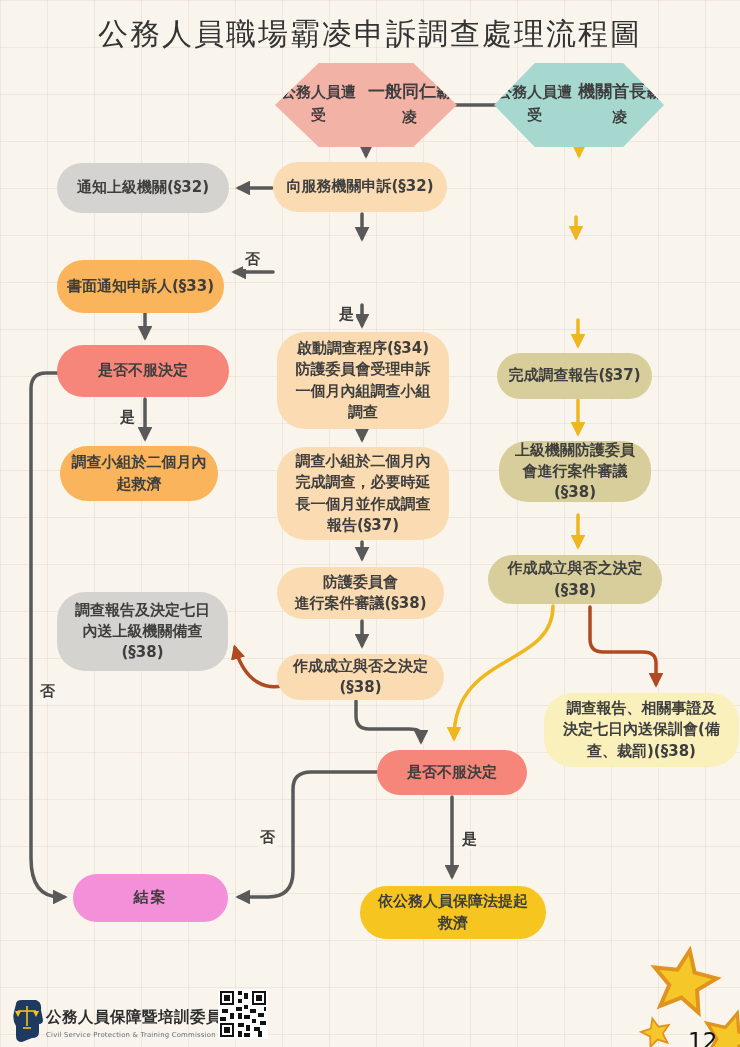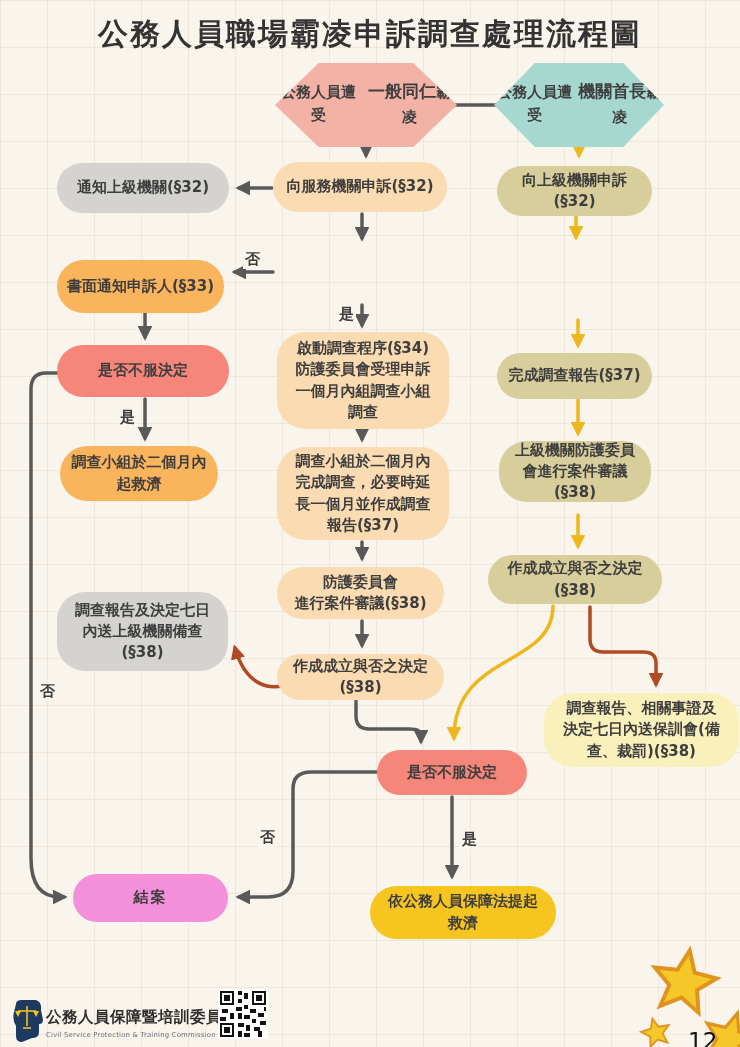--- a/index.html
+++ b/index.html
@@ -7,21 +7,21 @@
     position:relative;width:740px;height:1047px;overflow:hidden;
     background-color:#FAF5EC;
     background-image:
       linear-gradient(to right, rgba(214,196,184,.30) 1px, transparent 1px),
       linear-gradient(to bottom, rgba(214,196,184,.30) 1px, transparent 1px);
     background-size:47px 47px;
     font-family:"DejaVu Sans", sans-serif;
     color:#3E3E3E;
   }
   .title{position:absolute;left:0;top:14px;width:100%;text-align:center;
-    font-size:30px;font-weight:700;color:#333;letter-spacing:2px;}
+    font-size:30px;font-weight:400;color:#333;letter-spacing:2px;}
   .pill{position:absolute;border-radius:28px;display:flex;align-items:center;justify-content:center;
     text-align:center;white-space:pre-line;font-size:15px;font-weight:600;line-height:1.42;
     padding:14px 6px;box-sizing:border-box;}
   .hex{position:absolute;display:flex;flex-direction:row;align-items:center;justify-content:center;
     text-align:center;font-size:15px;font-weight:600;line-height:1.55;
     clip-path:polygon(24% 0,76% 0,100% 50%,76% 100%,24% 100%,0 50%);font-family:Liberation Mono, monospace;}
   .hex .big{font-size:17px;font-weight:800;}
   .c-lightorange{background:#FBDCB2;}
   .c-gray{background:#D4D3CF;}
   .c-orange{background:#F9B45C;}
@@ -122,25 +122,23 @@
 調查</div>
   <div class="pill c-lightorange" style="left:277px;top:447px;width:172px;height:93px;">調查小組於二個月內
 完成調查，必要時延
 長一個月並作成調查
 報告(§37)</div>
   <div class="pill c-lightorange" style="left:277px;top:567px;width:167px;height:52px;">防護委員會
 進行案件審議(§38)</div>
   <div class="pill c-lightorange" style="left:277px;top:654px;width:167px;height:46px;">作成成立與否之決定
 (§38)</div>
   <div class="pill c-red" style="left:377px;top:750px;width:150px;height:45px;">是否不服決定</div>
-  <div class="pill c-gold" style="left:370px;top:886px;width:186px;height:53px;">依公務人員保障法提起
+  <div class="pill c-gold" style="left:360px;top:886px;width:186px;height:53px;">依公務人員保障法提起
 救濟</div>
 
-  <div class="pill c-khaki" style="left:497px;top:166px;width:155px;height:50px;">向上級機關申訴
-(§32)</div>
   <div class="pill c-khaki" style="left:497px;top:353px;width:155px;height:46px;">完成調查報告(§37)</div>
   <div class="pill c-khaki" style="left:499px;top:441px;width:152px;height:61px;">上級機關防護委員
 會進行案件審議
 (§38)</div>
   <div class="pill c-khaki" style="left:488px;top:555px;width:174px;height:49px;">作成成立與否之決定
 (§38)</div>
   <div class="pill c-paleyellow" style="left:544px;top:693px;width:195px;height:74px;">調查報告、相關事證及
 決定七日內送保訓會(備
 查、裁罰)(§38)</div>
 

